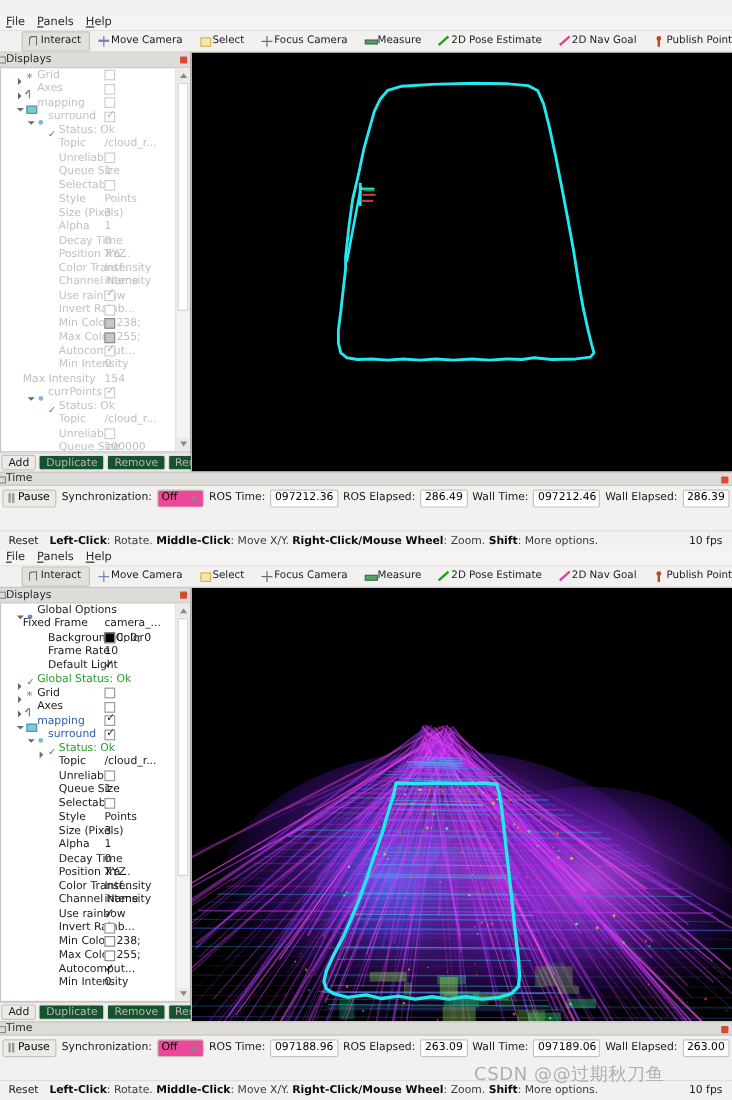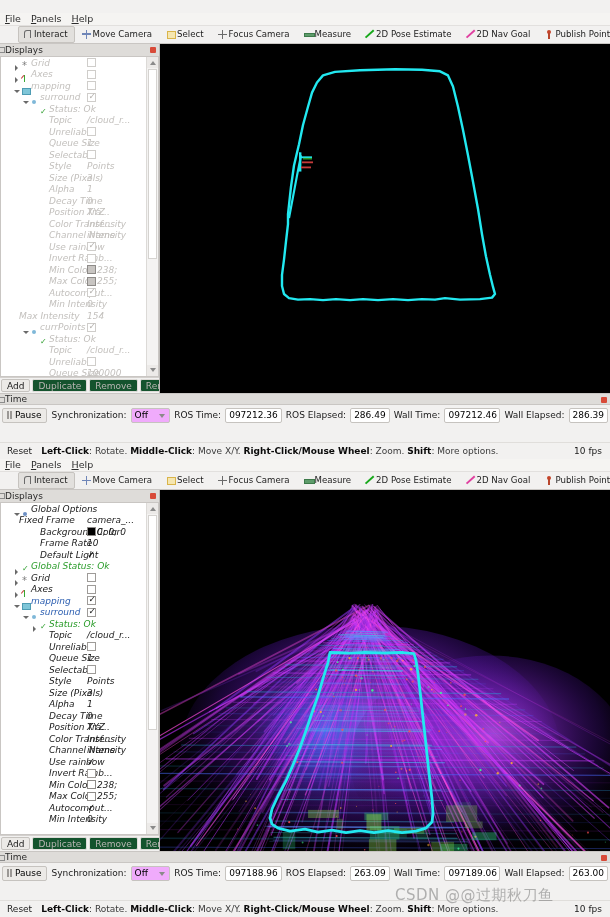--- a/index.html
+++ b/index.html
@@ -81,21 +81,21 @@
   .panel-head { height: 13px; background: #dedcd9; border-bottom:1px solid #c9c6c3;
                 display:flex; align-items:center; padding-left:5px; position:relative; }
   .panel-head .ph-title { font-size:9px; color:#2a2a2a; }
   .panel-head .ph-x { position:absolute; right:3px; top:3px; width:6px;height:6px;
      background:#d84a38; border-radius:1px; }
   .panel-head .ph-float { position:absolute; left:-1px; top:3px; width:6px; height:6px;
      border:1px solid #8b8b8b; }
 
   .tree-wrap { flex:1 1 auto; position:relative; background:#ffffff; overflow:hidden;
      border:1px solid #c9c6c3; border-top:none; }
-  .tree { position:absolute; left:0; top:0; right:12px; bottom:0; overflow:hidden;font-style:italic; }
+  .tree { position:absolute; left:0; top:0; right:12px; bottom:0; overflow:hidden; }
   .trow { display:flex; align-items:center; height:11.5px; font-size:9px; white-space:nowrap; }
   .trow .tlabel { flex: 0 0 auto; display:flex; align-items:center; }
   .trow .tval { position:absolute; left:86px; width:60px; display:flex; align-items:center;
                 height:11.5px; font-size:9px; }
   .trow { position:relative; }
   .twist { width:8px; flex:0 0 8px; position:relative; }
   .twist.closed::before { content:""; position:absolute; left:2px; top:2.5px;
      border-left:3.5px solid #6a6a6a; border-top:3px solid transparent; border-bottom:3px solid transparent; }
   .twist.open::before { content:""; position:absolute; left:0.5px; top:4px;
      border-top:3.5px solid #6a6a6a; border-left:3px solid transparent; border-right:3px solid transparent; }
@@ -161,21 +161,21 @@
   .time-head .ph-float { position:absolute; left:-1px; top:3px; width:6px; height:6px;
      border:1px solid #8b8b8b; }
   .time-row { height:20px; display:flex; align-items:center; padding:0 2px; gap:4px; }
   .pause-btn { display:flex; align-items:center; height:15px; padding:0 5px 0 3px;
      border:1px solid #c6c3bf; background:#eceae7; border-radius:2px; font-size:9px; }
   .pause-ic { width:7px; height:8px; margin-right:2px; position:relative; }
   .pause-ic::before, .pause-ic::after { content:""; position:absolute; top:0; width:2px; height:8px;
      background:#9b9895; }
   .pause-ic::before { left:0.5px; } .pause-ic::after { left:4px; }
   .t-label { font-size:9px; color:#1a1a1a; white-space:nowrap; }
-  .t-combo { height:15px; border:1px solid #c6c3bf; background:#f0abfc; border-radius:2px;
+  .t-combo { height:15px; border:1px solid #c6c3bf; background:#ec4899; border-radius:2px;
      display:flex; align-items:center; padding:0 3px; font-size:9px; position:relative;
      width:148px; }
   .t-combo .cc { position:absolute; right:4px; top:5px; width:0;height:0;
      border-left:3px solid transparent;border-right:3px solid transparent;border-top:4px solid #8a8a8a;}
   .t-field { height:15px; border:1px solid #c6c3bf; background:#fff; border-radius:2px;
      display:flex; align-items:center; padding:0 3px; font-size:9px; }
   .status-row { height:17px; display:flex; align-items:center; padding:0 2px;
      border-top:1px solid #e0dedb; font-size:9px;margin-top:17px; }
   .reset-btn { font-size:9px; height:13px; padding:0 4px; margin-right:4px;
      border:1px solid transparent; color:#1a1a1a; }

